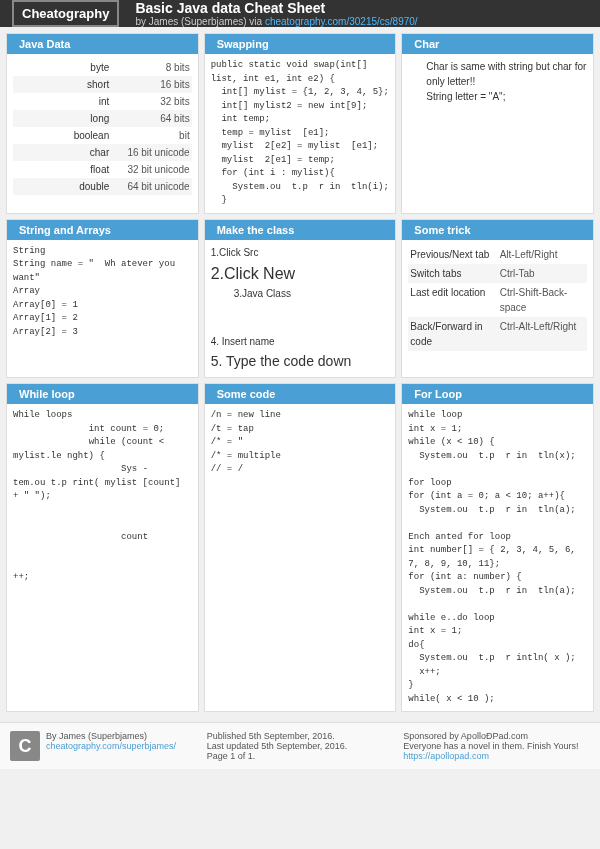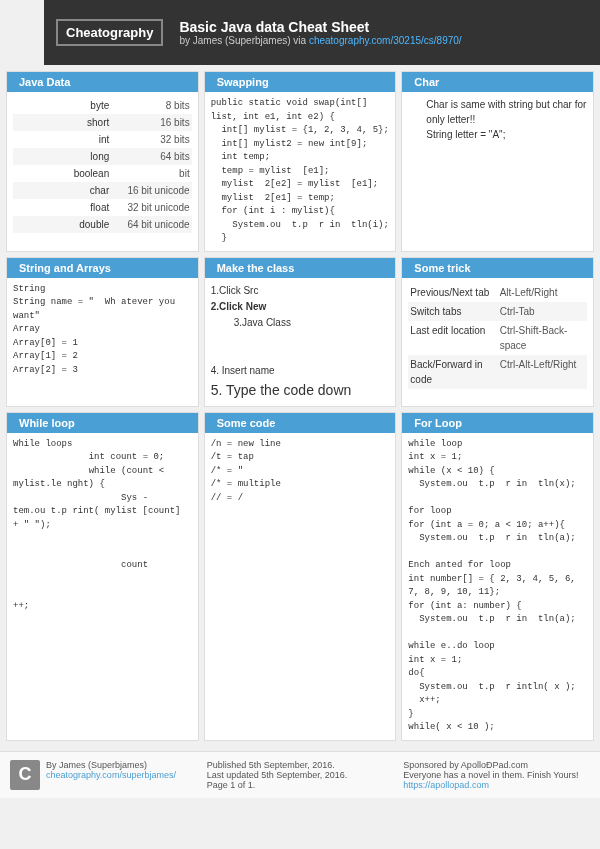--- a/index.html
+++ b/index.html
@@ -8,25 +8,24 @@
       font-size: 11px;
       background: #f0f0f0;
       color: #333;
       width: 600px;
       min-height: 849px;
     }
 
     
     .header {
       background: #333;
-      padding: 19px 12px;
+      padding: 0 12px;
       display: flex;
       align-items: center;
       gap: 16px;
-      margin-left: 44px;
     }
     .logo-box {
       background: #333;
       border: 2px solid #888;
       padding: 4px 8px;
       color: #fff;
       font-size: 13px;
       font-weight: bold;
       white-space: nowrap;
     }
@@ -249,21 +248,21 @@
 Array[1] = 2
 Array[2] = 3</div>
     </div>
   </div>
 
   <div class="section">
     <div class="section-header">Make the class</div>
     <div class="section-body">
       <div id="make-class-items">
           <div style="font-size: 10px; line-height: 1.6;">1.Click Src</div>
-          <div style="font-size: 10px; line-height: 1.6; font-weight: bold;">2.Click New</div>
+          <div style="font-size: 16px; line-height: 1.6;">2.Click New</div>
           <div style="font-size: 10px; line-height: 1.6; margin-left: 23px;">3.Java Class</div>
           <div style="font-size: 10px; line-height: 1.6; margin-top: 32px;">4. Insert name</div>
           <div style="font-size: 14px; line-height: 1.6;">5. Type the code down</div>
         </div>
     </div>
   </div>
 
   <div class="section">
     <div class="section-header">Some trick</div>
     <div class="section-body">

